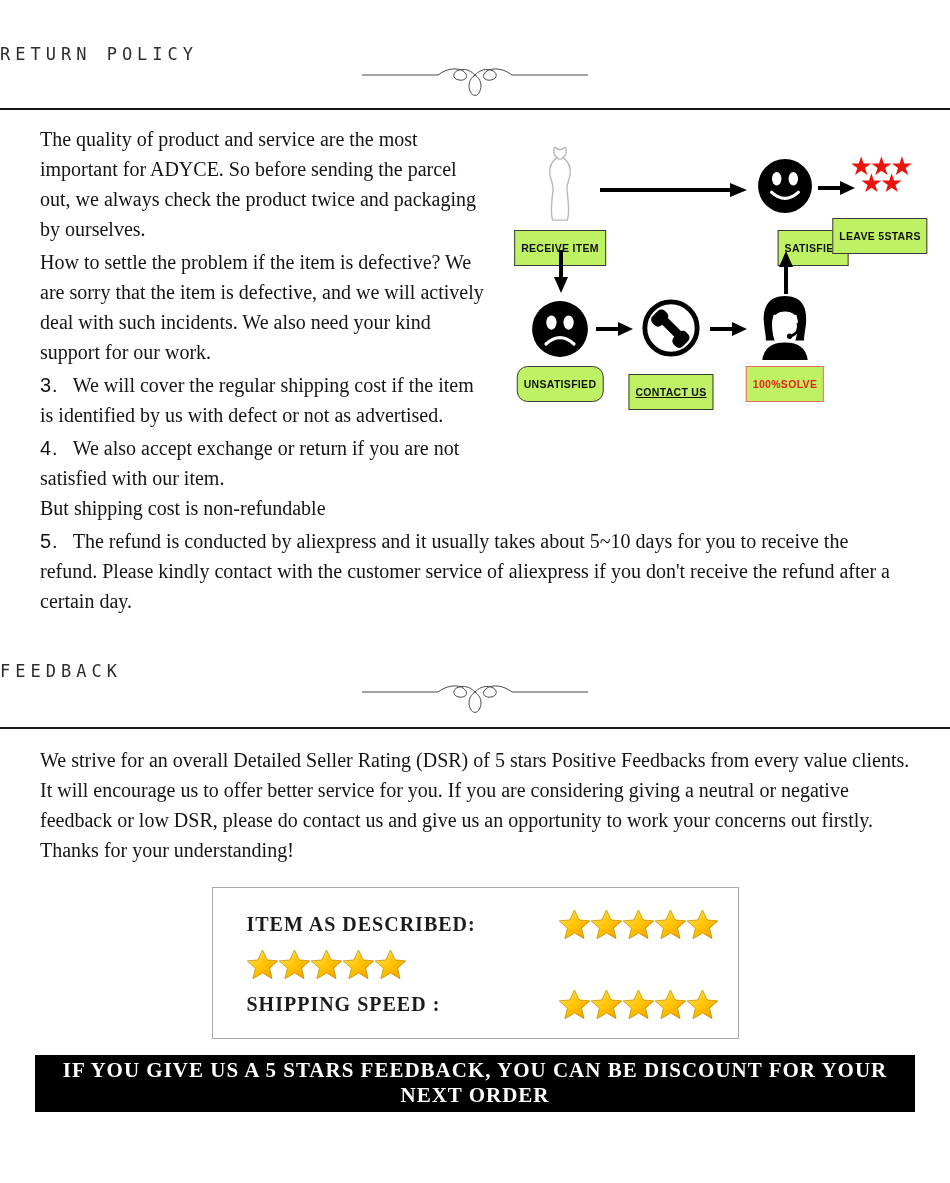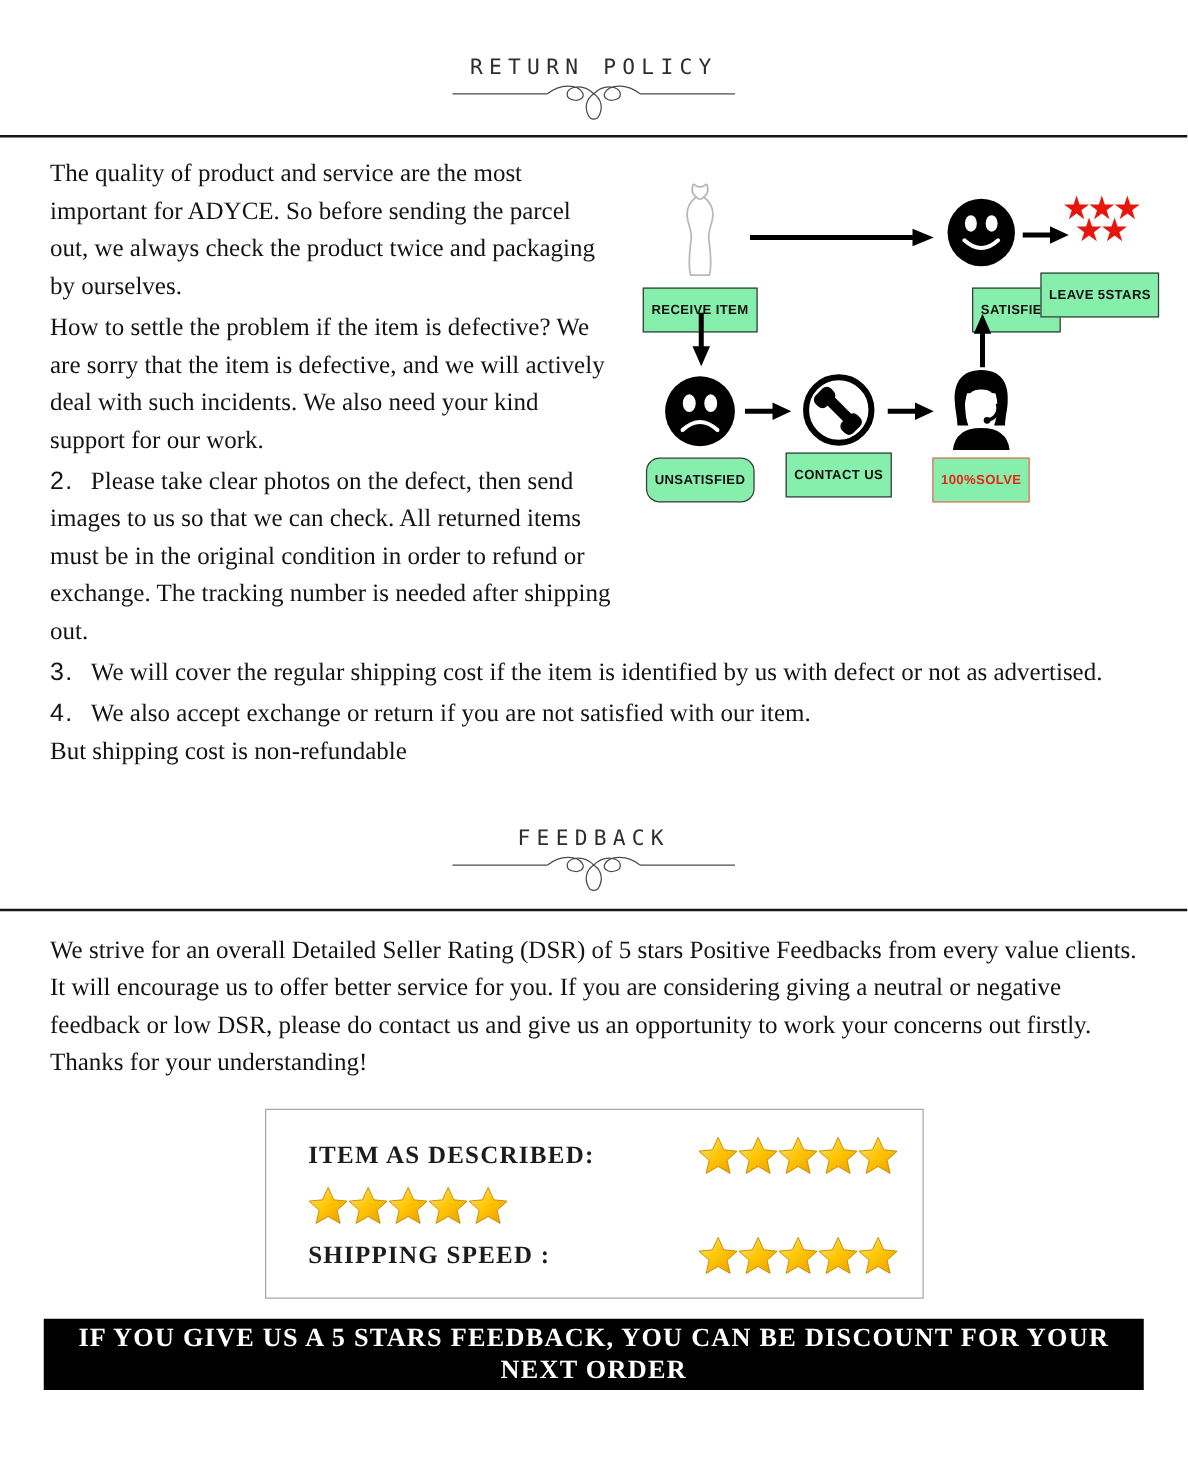--- a/index.html
+++ b/index.html
@@ -5,21 +5,21 @@
   * { margin:0; padding:0; box-sizing:border-box; }
   body {
     width: 950px;
     background: #ffffff;
     font-family: "Liberation Serif", serif;
     color: #111;
   }
   .page { width: 950px; position: relative; background:#fff; padding-bottom: 10px; }
 
   
-  .section-header { text-align:center; padding-top: 42px; }
+  .section-header { text-align:left; padding-top: 42px; }
   .section-header.first { padding-top: 44px; }
   .header-title {
     font-family: "DejaVu Sans Mono", monospace;
     font-size: 17px;
     letter-spacing: 5px;
     color: #2e2e2e;
   }
   .flourish { display:block; margin: 2px auto 0; }
 
   .rule { border-top: 2px solid #161616; margin-top: 8px; }
@@ -45,21 +45,21 @@
     margin: 14px 0 6px 10px;
     position: relative;
   }
   .fc-node { position: absolute; }
   .fc-center { transform: translateX(-50%); }
   .fc-label {
     position: absolute;
     transform: translateX(-50%);
     white-space: nowrap;
     border: 1px solid #3a3a3a;
-    background: #86efac;
+    background: #bef264;
     font-family: "Liberation Sans", sans-serif;
     font-weight: bold;
     font-size: 10.5px;
     letter-spacing: .3px;
     padding: 2px 6px;
     color: #111;
   }
   .fc-label.red { color: #e8231a; border-color: #ef6a62; }
   .red-cluster { position:absolute; transform:translateX(-50%); text-align:center; line-height: 22px; }
   .red-cluster .rstar { font-size: 26px; letter-spacing: -3px; }
@@ -193,21 +193,21 @@
       <div class="fc-node fc-center" style="left:171px; top:159px;">
         <svg width="62" height="62" viewBox="0 0 64 64">
           <circle cx="32" cy="32" r="27" fill="none" stroke="#000" stroke-width="5"></circle>
           <g transform="rotate(45 32 32)" fill="#000">
             <rect x="13" y="27" width="38" height="9" rx="4"></rect>
             <rect x="10" y="24" width="13" height="18" rx="5"></rect>
             <rect x="41" y="24" width="13" height="18" rx="5"></rect>
           </g>
         </svg>
       </div>
-      <span class="fc-label" style="left:171px; top:224px;">CONTACT US</span>
+      <span class="fc-label" style="left:171px; top:236px;text-decoration:underline;">CONTACT US</span>
 
       <svg class="fc-node" style="left:210px; top:183px;" width="38" height="16">
         <line x1="0" y1="8" x2="24" y2="8" stroke="#000" stroke-width="4"></line>
         <polygon points="22,1 37,8 22,15" fill="#000"></polygon>
       </svg>
 
       <div class="fc-node fc-center" style="left:285px; top:156px;">
         <svg width="62" height="66" viewBox="0 0 60 64">
           <path d="M30 2 C14 2 8.5 13 9.5 27 C10 35 11.5 39 11.5 45 L20 45 C17 37 17 26 19 20 L41 20 C43 26 43 37 40 45 L48.5 45 C48.5 39 50 35 50.5 27 C51.5 13 46 2 30 2 Z" fill="#000"></path>
           <circle cx="30" cy="29" r="12.5" fill="#fff"></circle>
@@ -221,24 +221,24 @@
 
       <svg class="fc-node" style="left:278px; top:112px;" width="16" height="44">
         <line x1="8" y1="44" x2="8" y2="15" stroke="#000" stroke-width="4"></line>
         <polygon points="1,17 15,17 8,1" fill="#000"></polygon>
       </svg>
     </div>
 
     <p class="para">The quality of product and service are the most important for ADYCE. So before sending the parcel out, we always check the product twice and packaging by ourselves.</p>
     <p class="para">How to settle the problem if the item is defective? We are sorry that the item is defective, and we will actively deal with such incidents. We also need your kind support for our work.</p>
 
-    <p class="item"><span class="num">2.</span><span class="itext">Please take clear photos on the defect, then send images to us so that we can check. All returned items must be in the original condition in order to refund or exchange. The tracking number is needed after shipping out.</span></p>
     <p class="item"><span class="num">3.</span><span class="itext">We will cover the regular shipping cost if the item is identified by us with defect or not as advertised.</span></p>
     <p class="item"><span class="num">4.</span><span class="itext">We also accept exchange or return if you are not satisfied with our item.
 But shipping cost is non-refundable</span></p>
+    <p class="item"><span class="num">5.</span><span class="itext">The refund is conducted by aliexpress and it usually takes about 5~10 days for you to receive the refund. Please kindly contact with the customer service of aliexpress if you don't receive the refund after a certain day.</span></p>
   </div>
 
   <header class="section-header">
     <div class="header-title">FEEDBACK</div>
     <svg class="flourish" width="230" height="34" viewBox="0 0 230 34">
       <g fill="none" stroke="#4a4a4a" stroke-width="1">
         <path d="M2 9 H78"></path>
           <path d="M228 9 H152"></path>
         <path d="M78 9 C88 1 102 1 106 8 C108 12 104 15 99 14 C92 13 92 6 99 4 C107 2 112 6 115 9"></path>
         <path d="M152 9 C142 1 128 1 124 8 C122 12 126 15 131 14 C138 13 138 6 131 4 C123 2 118 6 115 9"></path>

